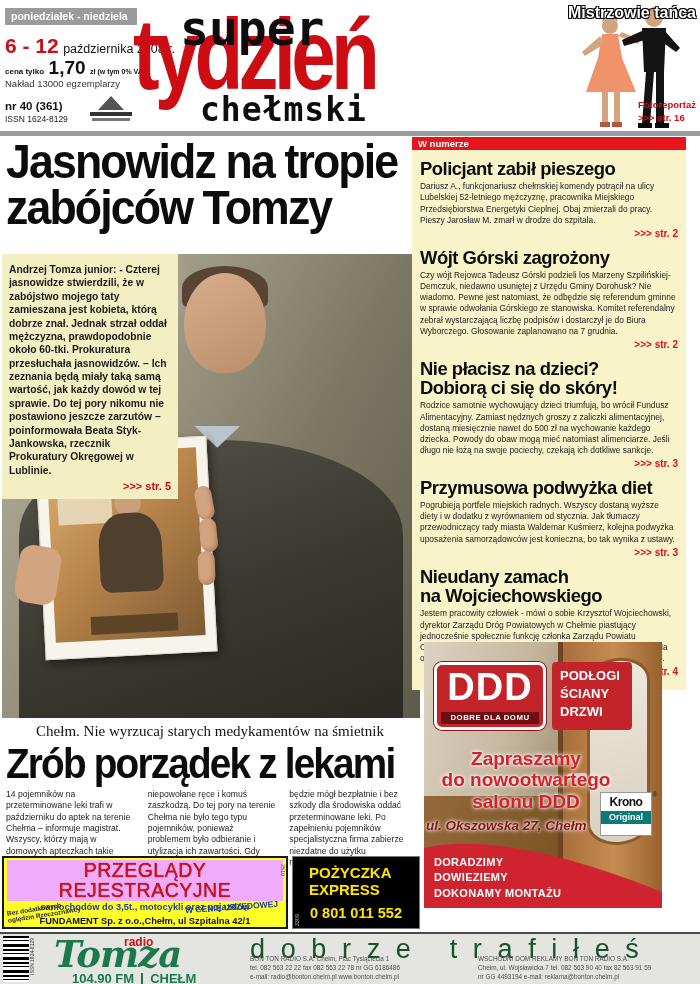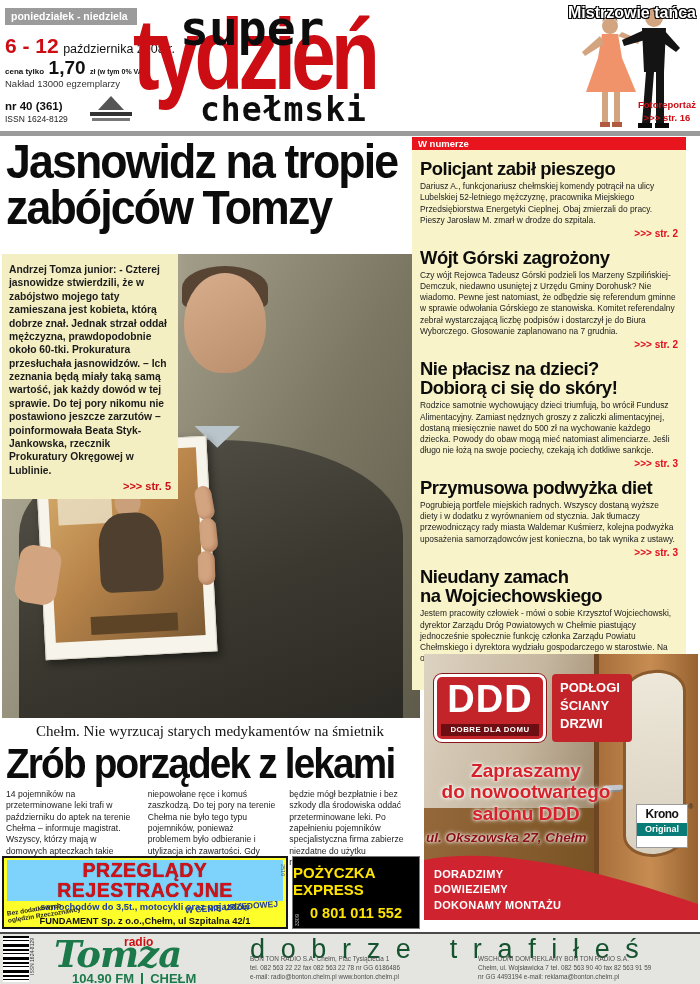--- a/index.html
+++ b/index.html
@@ -38,21 +38,21 @@
     letter-spacing:-6px; line-height:1.0; transform:scaleX(0.80); transform-origin:left top; z-index:1; }
   .mast-sub { left:192px; top:90px; background:#fff; padding:0 8px;
     font-family:"DejaVu Sans Mono", monospace; font-weight:bold; font-size:33px;
     letter-spacing:1px; color:#0d0d0d; z-index:3; }
 
   .teaser { right:0; top:0; width:148px; height:130px; overflow:hidden; }
   .teaser-title { position:absolute; right:4px; top:4px; z-index:3; color:#fff;
     font-weight:800; font-size:16px;
     text-shadow:-1px -1px 0 #000, 1px -1px 0 #000, -1px 1px 0 #000, 1px 1px 0 #000; }
   .teaser-caption { position:absolute; right:4px; bottom:6px; z-index:3; color:#cc0d14;
-    font-weight:800; font-size:9.5px; text-align:center; line-height:1.3; }
+    font-weight:800; font-size:9.5px; text-align:left; line-height:1.3; }
   .header-bar { left:0; top:131px; width:700px; height:5px; background:#9b9b9b; }
 
   
   .lead-headline { left:6px; top:139px; font-size:48px; font-weight:800; color:#0c0c0c;
     letter-spacing:-2px; line-height:0.95; white-space:pre-line;
     transform:scaleX(0.93); transform-origin:left top; }
 
   .feature { left:2px; top:254px; width:418px; height:464px; background:#f4efc3; overflow:hidden; }
   .photo-bg { position:absolute; inset:0;
     background:linear-gradient(118deg,#bcb7a3 0%,#9b9682 34%,#7c7763 62%,#5f5b4a 100%); }
@@ -97,55 +97,55 @@
   .headline2 { left:6px; top:739px; font-size:43px; font-weight:800; color:#0c0c0c;
     letter-spacing:-2px; transform:scaleX(0.90); transform-origin:left top; }
   .columns { left:6px; top:789px; width:412px; height:64px; display:flex; gap:13px;
     font-size:8.6px; line-height:1.32; color:#222; }
   .columns .col { flex:1; }
   .col-ref { display:block; text-align:right; color:#e01020; font-weight:800; font-size:9.5px; margin-top:2px; }
 
   
   .ad-insp { left:2px; top:856px; width:286px; height:73px; background:#feff2a;
     border:2px solid #161616; overflow:hidden; }
-  .insp-title { margin:2px 3px 0; background:#7dd3fc; text-align:center; font-size:19.5px;
-    font-weight:700; color:#d01118; letter-spacing:0.5px; line-height:1.05;
+  .insp-title { margin:2px 3px 0; background:#f0abfc; text-align:center; font-size:19.5px;
+    font-weight:400; color:#d01118; letter-spacing:0.5px; line-height:1.05;
     text-shadow:0 0 1px #6d0000; }
   .insp-l2 { text-align:center; font-size:9.3px; font-weight:bold; color:#1f3e9e; margin-top:1px; }
   .insp-l3 { text-align:center; font-size:16px; font-weight:800; color:#1f3e9e; letter-spacing:0.5px; line-height:1; }
   .insp-note1 { position:absolute; left:3px; bottom:9px; font-size:6.5px; font-weight:bold;
     color:#222; transform:rotate(-9deg); line-height:1.1; white-space:pre-line; }
   .insp-note2 { position:absolute; right:8px; bottom:15px; font-size:8.5px; font-weight:800;
     color:#1f3e9e; transform:rotate(-4deg); }
   .insp-l4 { position:absolute; left:0; right:0; bottom:1px; text-align:center;
     font-size:9.3px; font-weight:bold; color:#111; }
   .insp-code { position:absolute; right:0px; top:6px; font-size:5.5px; color:#555;
     writing-mode:vertical-rl; }
   .ad-loan { left:292px; top:856px; width:128px; height:73px; background:#000;
     border:1px solid #777; display:flex; flex-direction:column; align-items:center;
     justify-content:center; gap:7px; }
-  .loan-title { color:#ffe400; font-weight:800; font-size:15px; }
+  .loan-title { color:#ffe400; font-weight:800; font-size:15px;padding-left:16px; }
   .loan-phone { color:#ffe400; font-weight:800; font-size:14.5px; }
   .loan-code { position:absolute; left:1px; bottom:2px; color:#bbb; font-size:5.5px;
     writing-mode:vertical-rl; transform:rotate(180deg); }
 
   
   .in-issue { left:412px; top:137px; width:274px; }
   .in-issue-bar { height:13px; background:#e8141e; color:#fff; font-size:9.5px;
     font-weight:bold; line-height:13px; padding-left:6px; }
   .in-issue-list { background:#f8f3c8; padding:5px 8px 8px; }
   .news-item { padding:4px 0 5px; }
   .news-headline { font-size:19px; font-weight:800; color:#0c0c0c; letter-spacing:-0.5px;
     line-height:1.02; white-space:pre-line; transform:scaleX(0.97); transform-origin:left top; }
   .news-body { font-size:8.4px; line-height:1.32; color:#222; margin-top:3px; }
   .news-ref { text-align:right; color:#e01020; font-weight:800; font-size:10px; margin-top:2px; }
 
   
-  .ad-ddd { left:424px; top:642px; width:274px; height:266px; overflow:hidden;
-    background:linear-gradient(105deg,#ddd3c2 0%,#c6b7a0 35%,#9e8a6e 62%,#7e6b51 100%);margin-top:12px; }
+  .ad-ddd { left:424px; top:642px; width:238px; height:266px; overflow:hidden;
+    background:linear-gradient(105deg,#ddd3c2 0%,#c6b7a0 35%,#9e8a6e 62%,#7e6b51 100%); }
   .ddd-floor { position:absolute; left:0; bottom:0; width:100%; height:42%;
     background:linear-gradient(100deg,#94683a 0%,#7c5527 55%,#64431d 100%); }
   .ddd-door { position:absolute; right:-14px; top:-6px; width:118px; height:110%;
     background:linear-gradient(90deg,#a86f3c 0%,#c68c52 45%,#8a5626 100%);
     border-left:5px solid #6e4520; transform:skewY(-3deg); }
   .ddd-door-panel { position:absolute; left:24px; right:26px; top:22px; height:64%;
     background:linear-gradient(#eee8da,#d8d0c0); border-radius:50% 50% 50% 50% / 12% 12% 12% 12%;
     border:3px solid #8a5a2c; }
   .ddd-handle { position:absolute; left:4px; top:46%; width:20px; height:5px;
     background:#c2c6cc; border-radius:3px; box-shadow:0 3px 0 -1px #888; }

